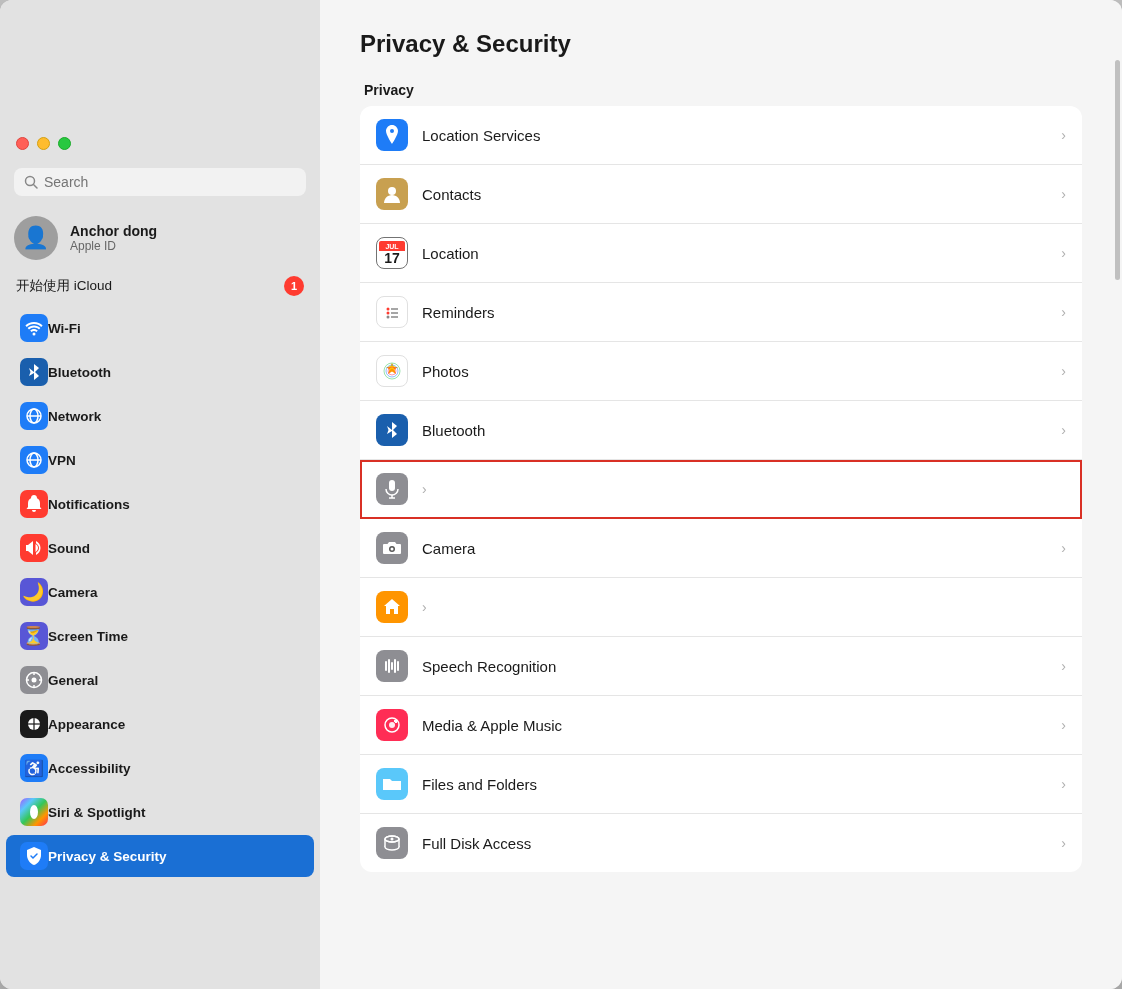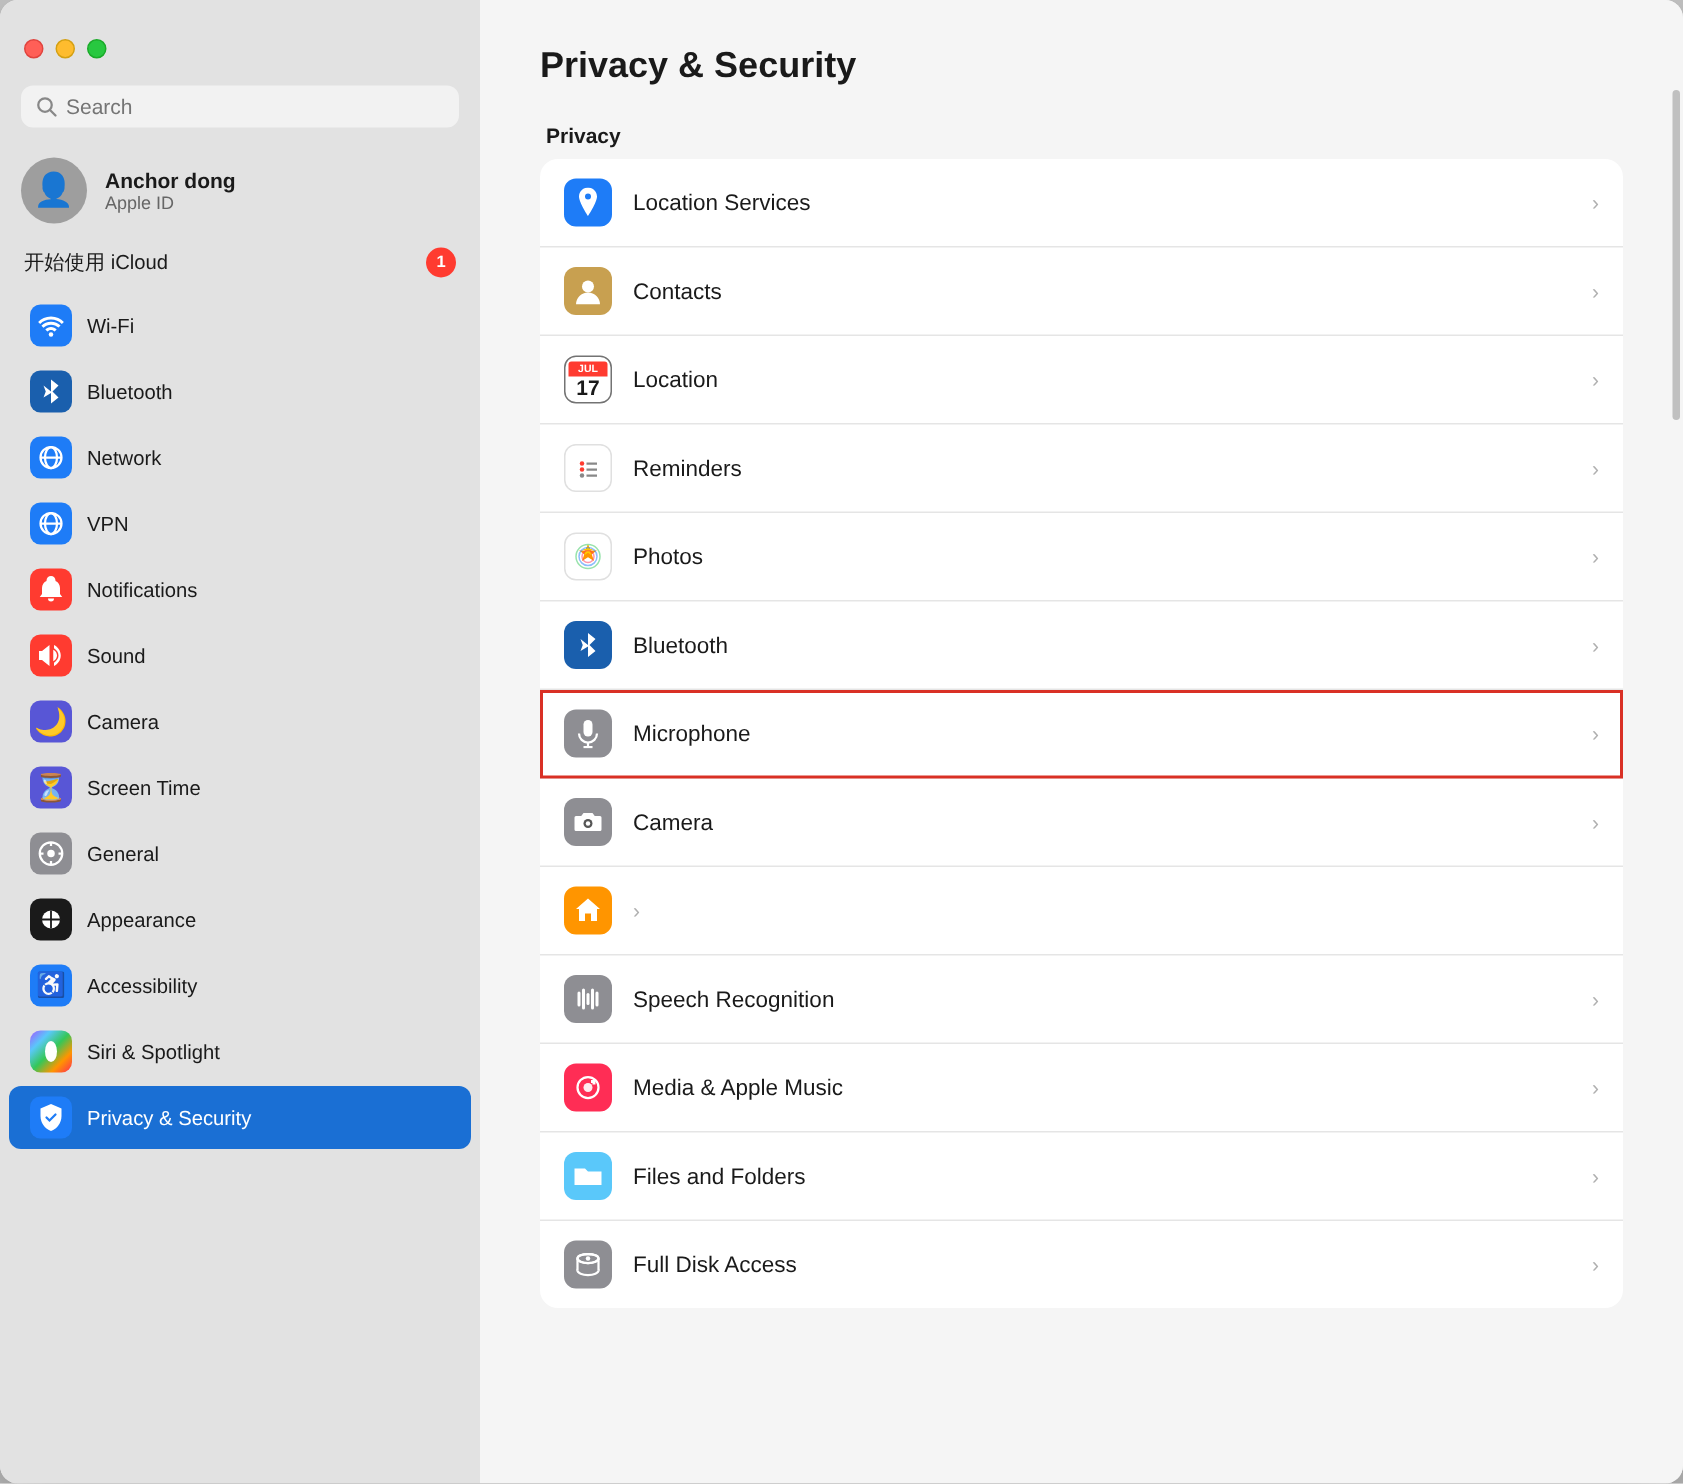--- a/index.html
+++ b/index.html
@@ -29,20 +29,21 @@
     }
     
     .sidebar {
       width: 320px;
       background: #e2e2e2;
       display: flex;
       flex-direction: column;
       flex-shrink: 0;
       overflow-y: auto;
       padding-top: 12px;
+      justify-content: center;
     }
     .traffic-lights {
       display: flex;
       align-items: center;
       gap: 8px;
       padding: 14px 16px 10px 16px;
     }
     .traffic-light {
       width: 13px;
       height: 13px;
@@ -112,25 +113,25 @@
       height: 20px;
       display: flex;
       align-items: center;
       justify-content: center;
       font-size: 11px;
       font-weight: 600;
     }
     .sidebar-item {
       display: flex;
       align-items: center;
-      gap: 10px;
       padding: 7px 14px;
       border-radius: 8px;
       margin: 1px 6px;
       cursor: pointer;
+      font-weight: bold;
     }
     .sidebar-item.active {
       background: #1a6fd4;
     }
     .sidebar-item.active .item-label { color: white; }
     .item-icon {
       width: 28px;
       height: 28px;
       border-radius: 7px;
       display: flex;
@@ -476,21 +477,20 @@
 
         <div class="list-item highlighted">
           <div class="list-icon icon-gray">
             <svg width="16" height="20" viewBox="0 0 16 20" fill="white">
               <rect x="5" y="1" width="6" height="11" rx="3"></rect>
               <path d="M2 10c0 3.3 2.7 6 6 6s6-2.7 6-6" stroke="white" stroke-width="1.5" fill="none"></path>
               <line x1="8" y1="16" x2="8" y2="19" stroke="white" stroke-width="1.5"></line>
               <line x1="5" y1="19" x2="11" y2="19" stroke="white" stroke-width="1.5"></line>
             </svg>
           </div>
-          <span class="list-label">Microphone</span>
           <span class="chevron">›</span>
         </div>
 
         <div class="list-item">
           <div class="list-icon icon-gray">
             <svg width="20" height="16" viewBox="0 0 20 16" fill="white">
               <path d="M7 2l-1.5 2H2a1 1 0 00-1 1v8a1 1 0 001 1h16a1 1 0 001-1V5a1 1 0 00-1-1h-3.5L13 2H7z"></path>
               <circle cx="10" cy="9" r="3" fill="#555"></circle>
               <circle cx="10" cy="9" r="1.5" fill="white"></circle>
             </svg>

